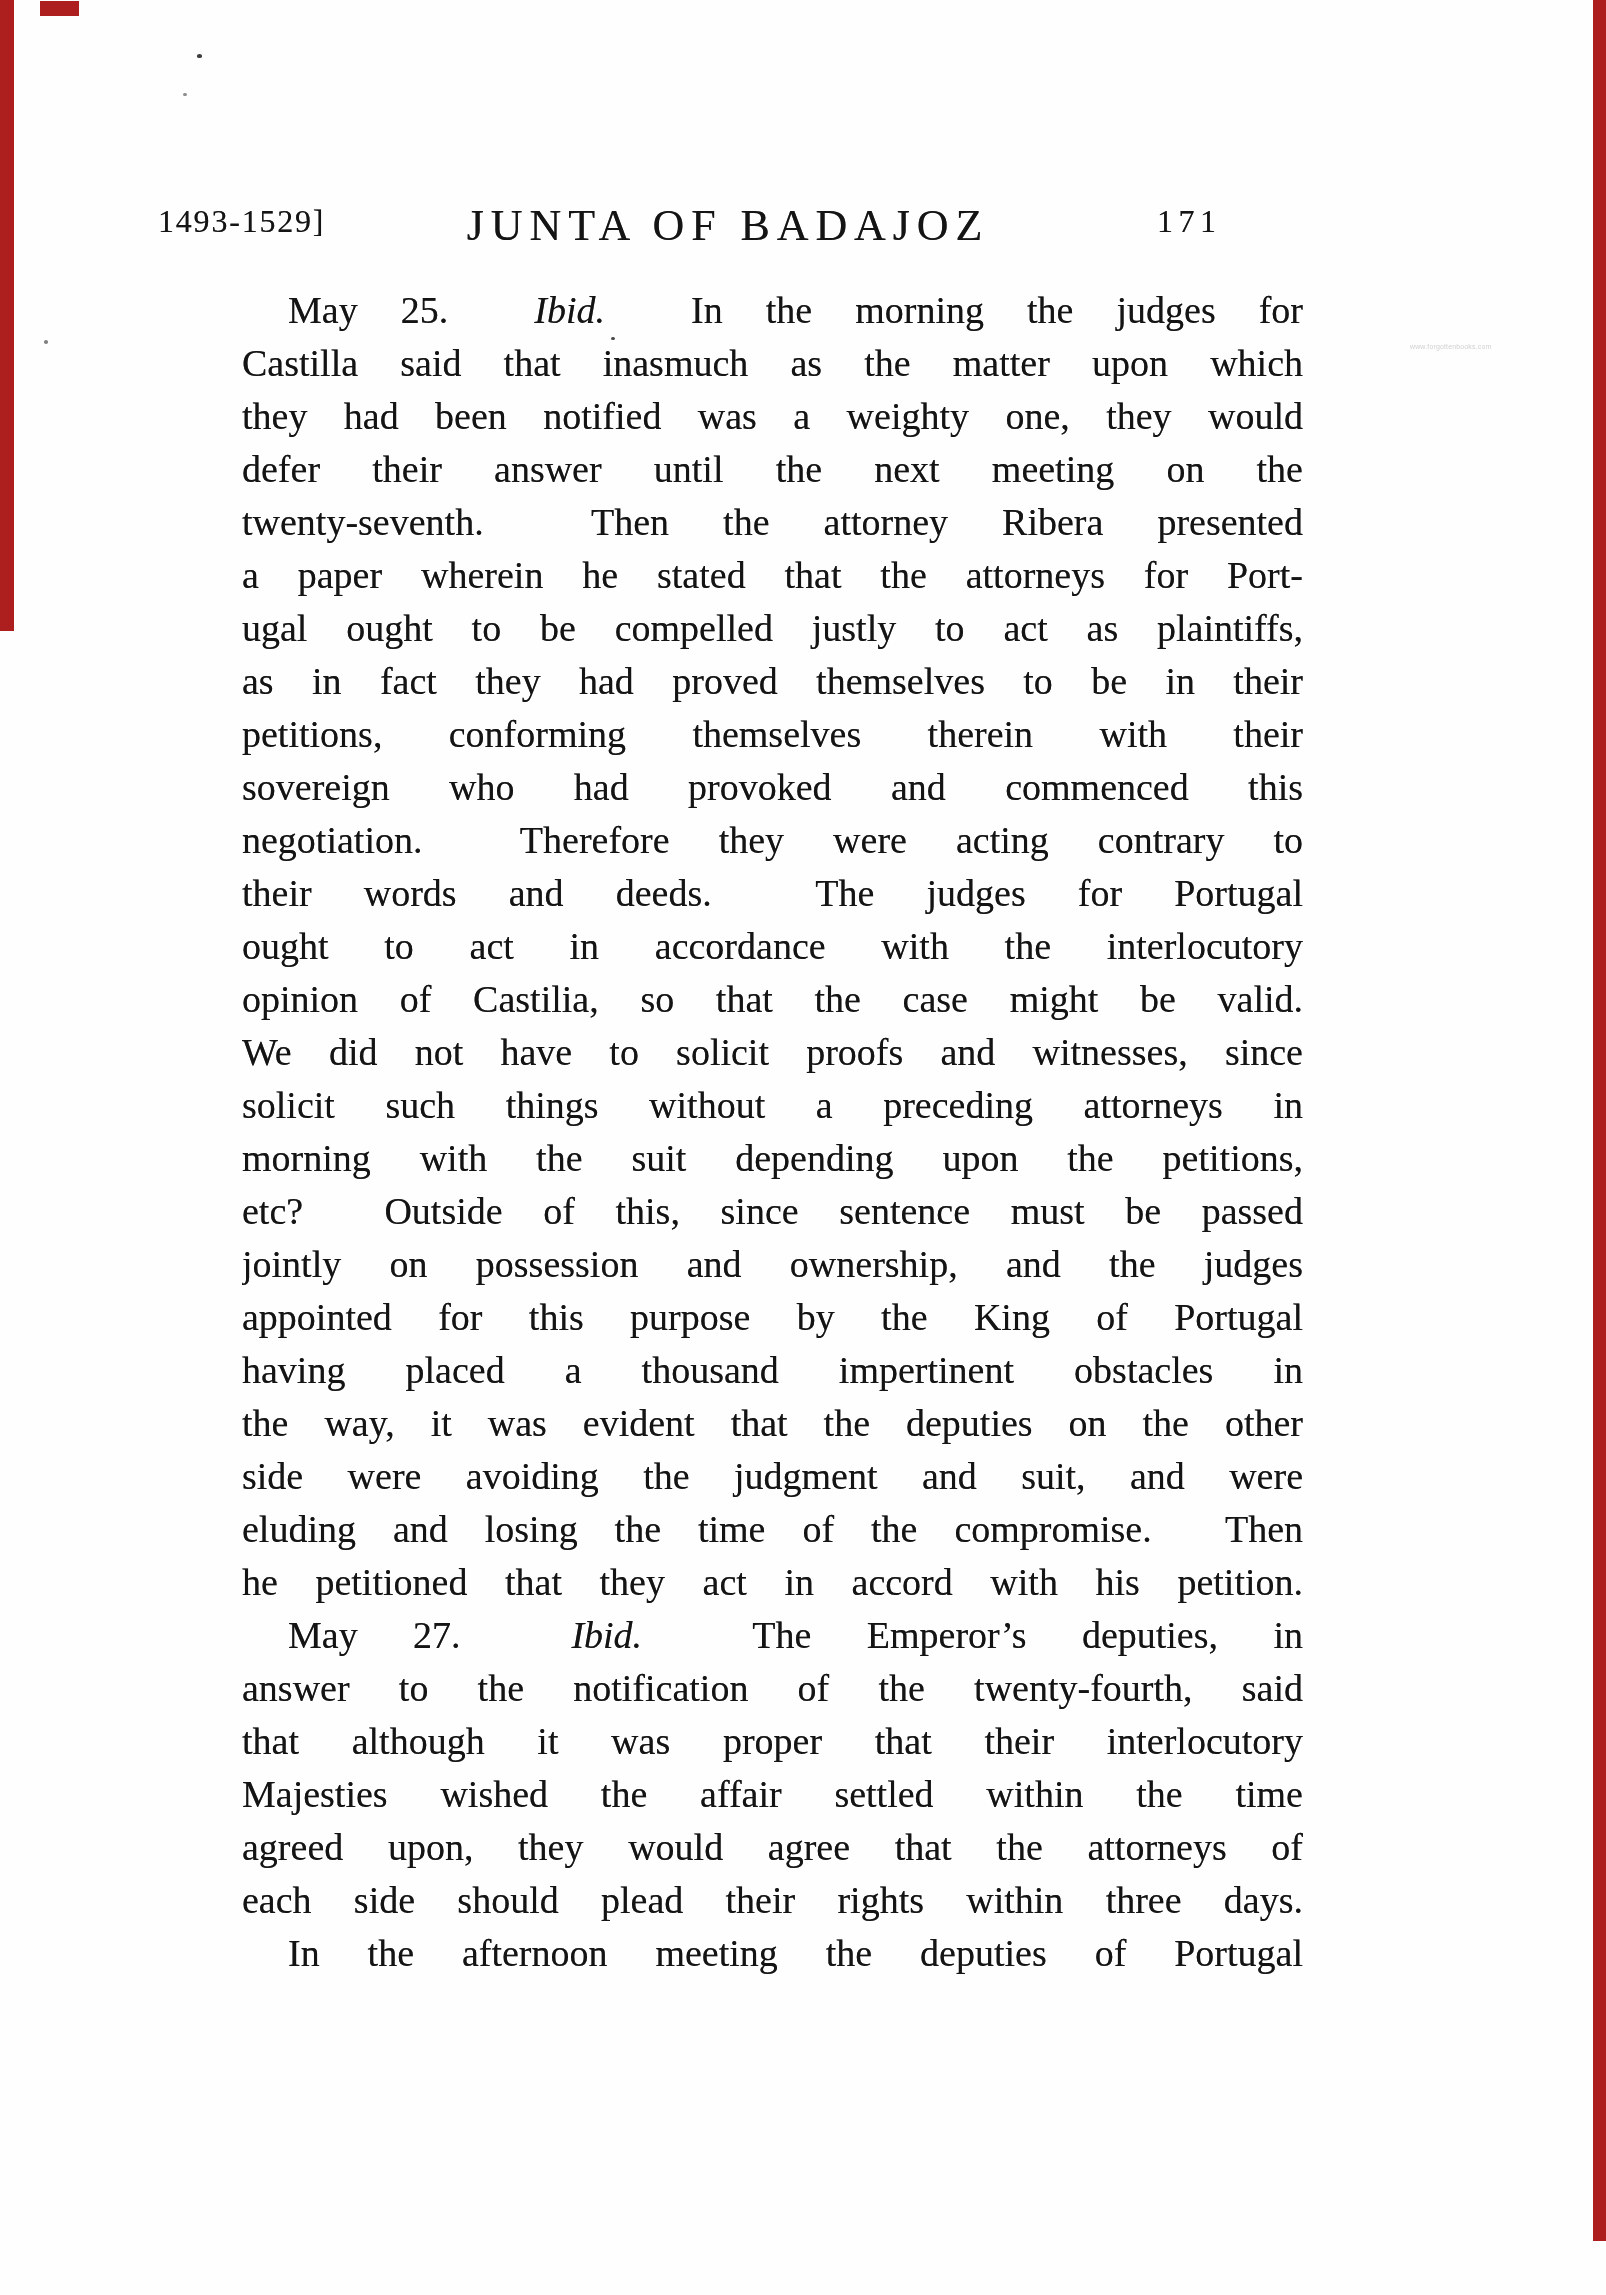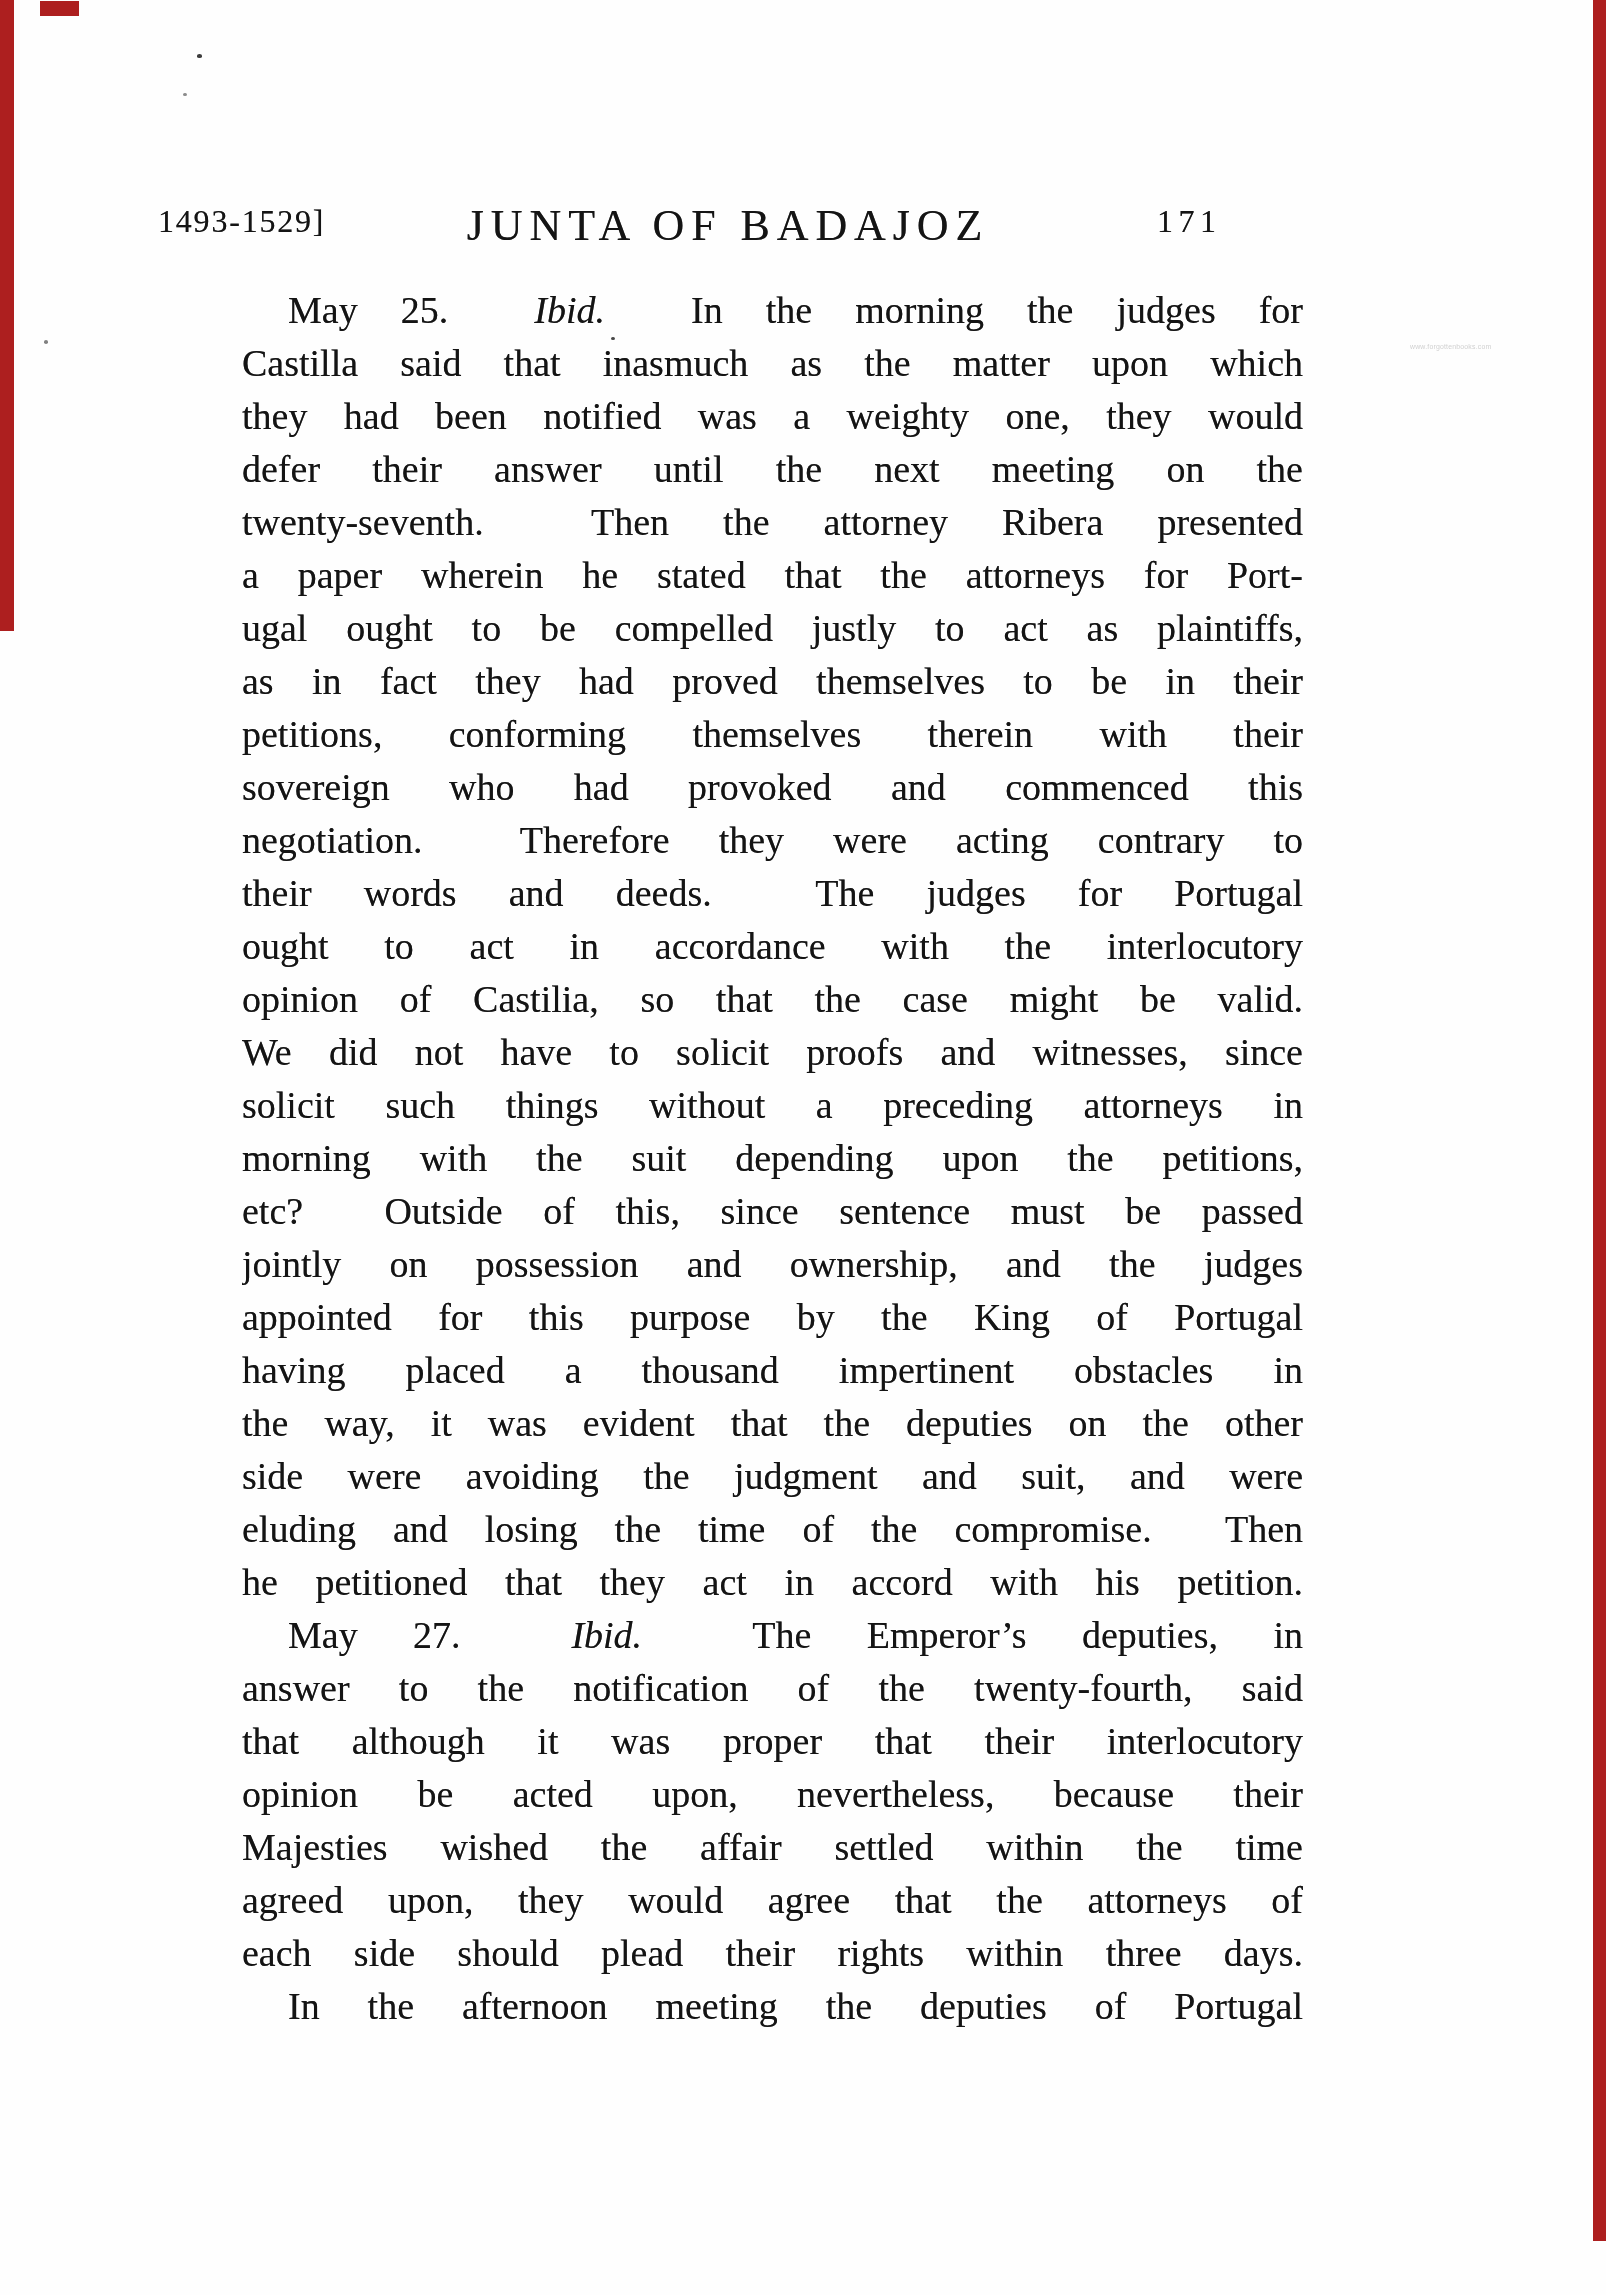--- a/index.html
+++ b/index.html
@@ -121,21 +121,20 @@
       <div class="line"><span>jointly on possession and ownership, and the judges</span></div>
       <div class="line"><span>appointed for this purpose by the King of Portugal</span></div>
       <div class="line"><span>having placed a thousand impertinent obstacles in</span></div>
       <div class="line"><span>the way, it was evident that the deputies on the other</span></div>
       <div class="line"><span>side were avoiding the judgment and suit, and were</span></div>
       <div class="line"><span>eluding and losing the time of the compromise.  Then</span></div>
       <div class="line"><span>he petitioned that they act in accord with his petition.</span></div>
       <div class="line indent"><span>May 27.  </span><i>Ibid.</i><span>  The Emperor’s deputies, in</span></div>
       <div class="line"><span>answer to the notification of the twenty-fourth, said</span></div>
       <div class="line"><span>that although it was proper that their interlocutory</span></div>
-      <div class="line"><span>opinion be acted upon, nevertheless, because their</span></div>
       <div class="line"><span>Majesties wished the affair settled within the time</span></div>
       <div class="line"><span>agreed upon, they would agree that the attorneys of</span></div>
       <div class="line"><span>each side should plead their rights within three days.</span></div>
       <div class="line indent"><span>In the afternoon meeting the deputies of Portugal</span></div>
     </div>
 
   <div class="watermark">www.forgottenbooks.com</div>
 
   <div class="speck s1"></div>
   <div class="speck s2"></div>

